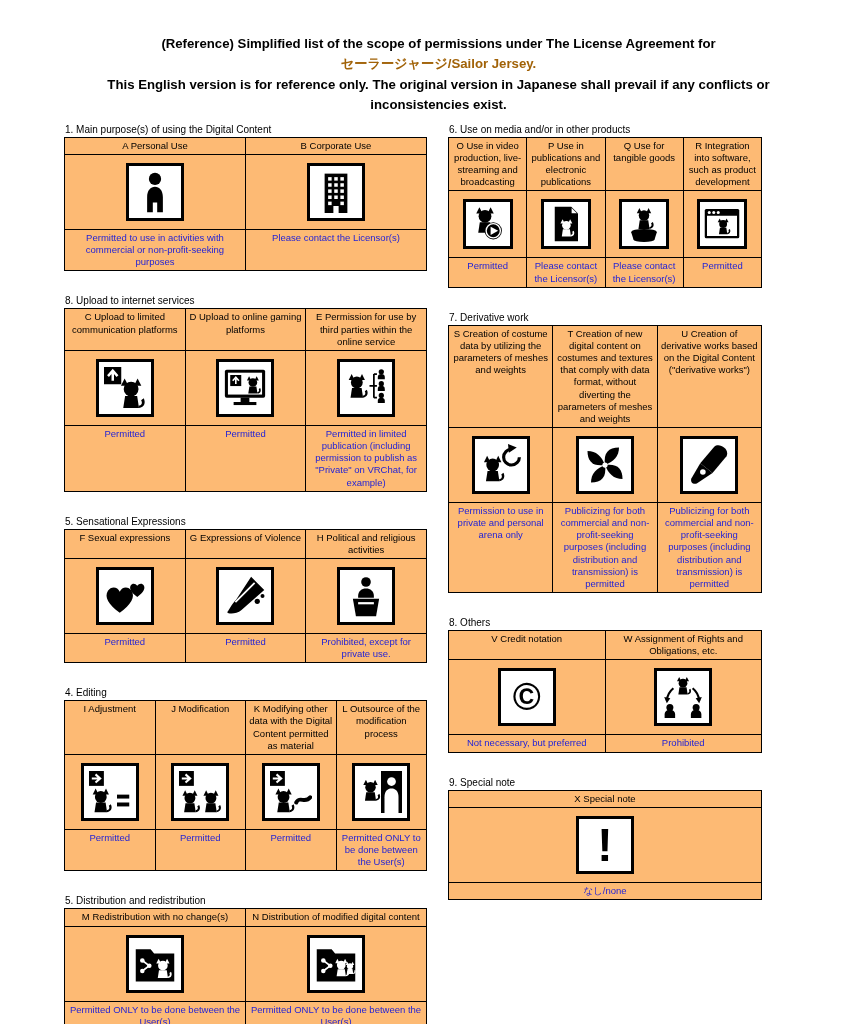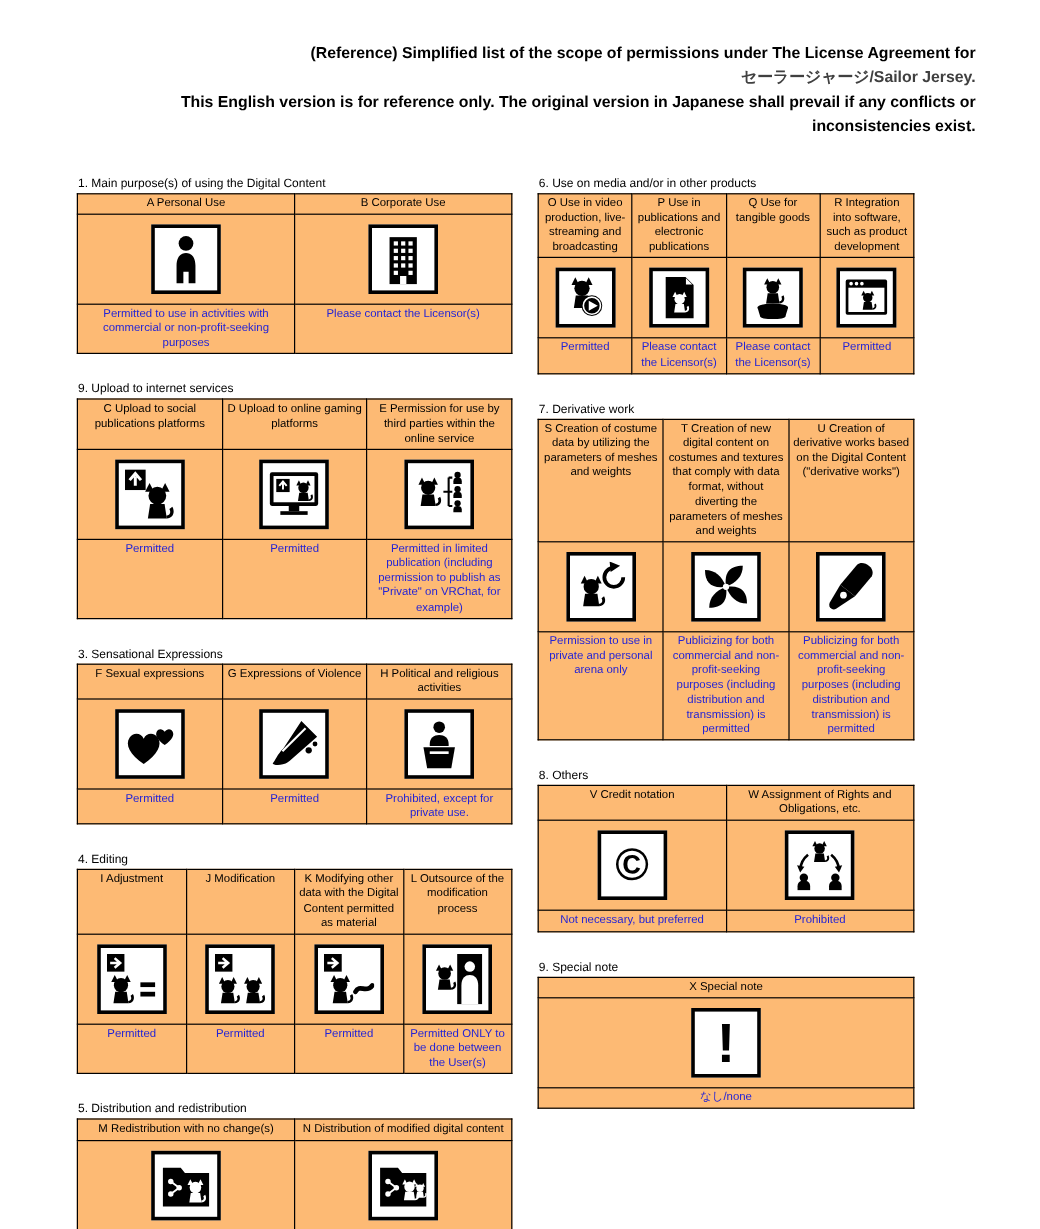--- a/index.html
+++ b/index.html
@@ -1,19 +1,19 @@
 <!DOCTYPE html>
 <html><head>
 <meta charset="utf-8">
 <style>
   *{box-sizing:border-box}
   body{margin:0;background:#fff;color:#000;font-family:"Liberation Sans","DejaVu Sans",sans-serif}
   .page{width:867px;min-height:1024px;padding:34px 54px 18px 64px;background:#fff}
-  .hdr{text-align:right;font-weight:bold;font-size:13.2px;line-height:1.55;margin-bottom:32px}
-  .hdr-product{color:#404040}
+  .hdr{text-align:center;font-weight:bold;font-size:13.2px;line-height:1.55;margin-bottom:8px}
+  .hdr-product{color:#a16207}
   .cols{display:flex;gap:21px;align-items:flex-start}
   .col{flex:none}
   .col-left{width:363px}
   .col-right{width:314px}
   .sec{margin-bottom:24px}
   .sec-title{font-size:10px;margin:0 0 2px 1px}
   table.grid{width:100%;border-collapse:collapse;table-layout:fixed;border:1.5px solid #000;background:#fdba74}
   .grid td{border:1px solid #000;font-size:9.5px;line-height:1.28;text-align:center;vertical-align:top;padding:2px 3px}
   .grid td.ic{vertical-align:middle;padding:8px 2px}
   .grid td.res{color:#2323d6}
@@ -247,25 +247,25 @@
           </tr>
           <tr>
             <td class="res">Permitted to use in activities with commercial or non-profit-seeking purposes</td>
             <td class="res">Please contact the Licensor(s)</td>
           </tr>
         </tbody>
           </table>
       </div>
 
       <div class="sec">
-        <div class="sec-title">9. Upload to internet services</div>
-        <table class="grid">
-          <tbody>
-              <tr>
-            <td>C Upload to social publications platforms</td>
+        <div class="sec-title">8. Upload to internet services</div>
+        <table class="grid">
+          <tbody>
+              <tr>
+            <td>C Upload to limited communication platforms</td>
             <td>D Upload to online gaming platforms</td>
             <td>E Permission for use by third parties within the online service</td>
           </tr>
           <tr>
             <td class="ic">
                   <div class="ibox">
                     <svg>
                       <use href="#sym-upload-social"></use>
                     </svg>
                   </div>
@@ -288,21 +288,21 @@
           <tr>
             <td class="res">Permitted</td>
             <td class="res">Permitted</td>
             <td class="res">Permitted in limited publication (including permission to publish as "Private" on VRChat, for example)</td>
           </tr>
         </tbody>
           </table>
       </div>
 
       <div class="sec">
-        <div class="sec-title">3. Sensational Expressions</div>
+        <div class="sec-title">5. Sensational Expressions</div>
         <table class="grid">
           <tbody>
               <tr>
             <td>F Sexual expressions</td>
             <td>G Expressions of Violence</td>
             <td>H Political and religious activities</td>
           </tr>
           <tr>
             <td class="ic">
                   <div class="ibox">

